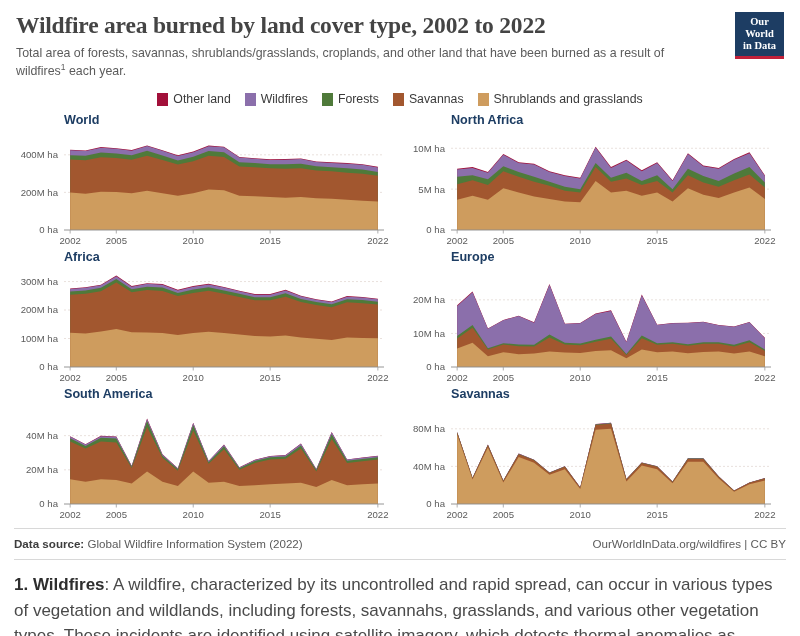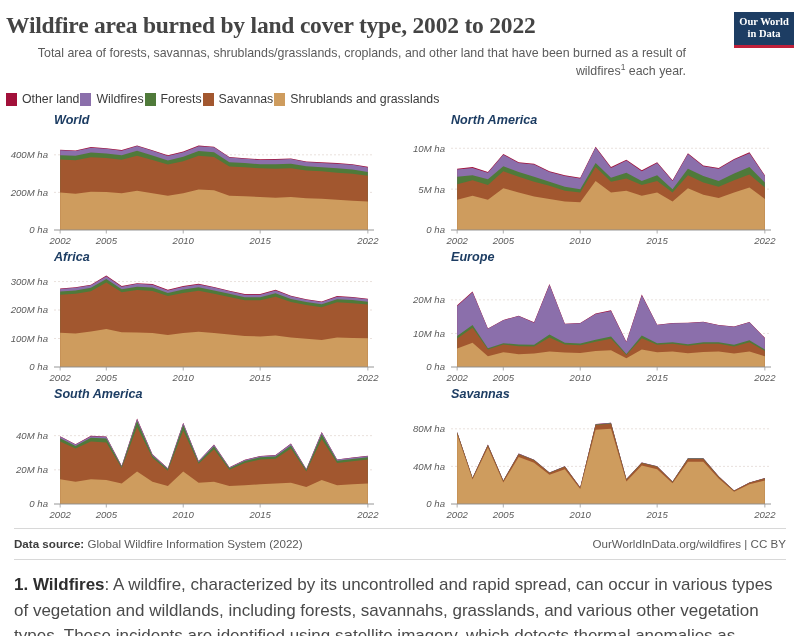--- a/index.html
+++ b/index.html
@@ -12,21 +12,21 @@
     height: 636px;
     font-family: "Liberation Sans", sans-serif;
     color: #333333;
     overflow: hidden;
   }
   .page {
     width: 800px;
     height: 636px;
     position: relative;
     box-sizing: border-box;
-    padding: 0 6px;
+    padding: 0 16px;
     background: #fff;
   }
 
   
   .header {
     position: relative;
     padding-top: 12px;
   }
   .title {
     font-family: "Liberation Serif", serif;
@@ -36,49 +36,49 @@
     letter-spacing: -0.2px;
     margin: 0;
     line-height: 1.15;
   }
   .subtitle {
     font-size: 12.4px;
     color: #5b5b5b;
     line-height: 1.38;
     margin: 6px 0 0 0;
     max-width: 680px;
-    text-align: right;
   }
   .subtitle sup { font-size: 8.5px; vertical-align: super; }
 
   .owid-logo {
     position: absolute;
     right: 0px;
     top: 12px;
-    width: 60px;
+    width: 49px;
     background: #1d3d63;
     border-bottom: 3px solid #c0203a;
     text-align: center;
     padding: 4px 0 5px 0;
     box-sizing: border-box;
   }
   .owid-logo span {
     display: block;
     color: #ffffff;
     font-family: "Liberation Serif", serif;
     font-weight: bold;
     font-size: 10.5px;
     line-height: 1.12;
   }
 
   
   .legend {
     display: flex;
+    justify-content: center;
     align-items: center;
-    gap: 1px;
+    gap: 14px;
     margin-top: 12px;
   }
   .legend-item {
     display: flex;
     align-items: center;
     gap: 5px;
   }
   .legend-swatch {
     width: 11px;
     height: 13px;
@@ -91,21 +91,20 @@
     white-space: nowrap;
   }
 
   
   .grid {
     margin-top: 8px;
     display: grid;
     grid-template-columns: 1fr 1fr;
     grid-template-rows: repeat(3, 137px);
     column-gap: 6px;
-    font-style: italic;
   }
   .panel {
     position: relative;
   }
   .panel-title {
     font-size: 12.6px;
     font-weight: bold;
     color: #1d3d63;
     margin: 0 0 2px 48px;
     line-height: 1.1;
@@ -223,21 +222,21 @@
           <text x="100.30769230769326" y="113.5" text-anchor="middle" class="axis-label">2005</text>
           <line x1="177.2307692307695" x2="177.2307692307695" y1="100" y2="103.5" class="tickmark"></line>
           <text x="177.2307692307695" y="113.5" text-anchor="middle" class="axis-label">2010</text>
           <line x1="254.15384615384573" x2="254.15384615384573" y1="100" y2="103.5" class="tickmark"></line>
           <text x="254.15384615384573" y="113.5" text-anchor="middle" class="axis-label">2015</text>
           <line x1="361.8461538461525" x2="361.8461538461525" y1="100" y2="103.5" class="tickmark"></line>
           <text x="361.8461538461525" y="113.5" text-anchor="middle" class="axis-label">2022</text>
         </svg>
       </div>
       <div class="panel">
-        <div class="panel-title">North America</div>
+        <div class="panel-title">North Africa</div>
         <svg width="380" height="118" viewBox="0 0 380 118">
           <line x1="48" x2="368" y1="59.130434782608695" y2="59.130434782608695" class="gridline"></line>
           <line x1="48" x2="368" y1="18.26086956521739" y2="18.26086956521739" class="gridline"></line>
           <path d="M54.153846153847496,100 L54.15,38.70 L69.54,37.06 L84.92,41.97 L100.31,23.98 L115.69,32.16 L131.08,33.79 L146.46,41.15 L161.85,45.23 L177.23,47.69 L192.62,16.63 L208.00,37.06 L223.38,29.70 L238.77,40.33 L254.15,32.16 L269.54,50.14 L284.92,23.17 L300.31,35.43 L315.69,37.88 L331.08,28.89 L346.46,22.35 L361.85,45.23 L361.8461538461525,100 Z" fill="#a2103a"></path>
           <path d="M54.153846153847496,100 L54.15,39.51 L69.54,37.88 L84.92,42.78 L100.31,24.80 L115.69,32.97 L131.08,34.61 L146.46,41.97 L161.85,46.05 L177.23,48.50 L192.62,17.44 L208.00,37.88 L223.38,30.52 L238.77,41.15 L254.15,32.97 L269.54,50.96 L284.92,23.98 L300.31,36.24 L315.69,38.70 L331.08,29.70 L346.46,23.17 L361.85,46.05 L361.8461538461525,100 Z" fill="#8b6fab"></path>
           <path d="M54.153846153847496,100 L54.15,46.87 L69.54,45.23 L84.92,49.32 L100.31,36.24 L115.69,41.97 L131.08,46.87 L146.46,51.77 L161.85,56.68 L177.23,59.13 L192.62,32.97 L208.00,47.69 L223.38,42.78 L238.77,50.96 L254.15,45.23 L269.54,59.13 L284.92,38.70 L300.31,46.05 L315.69,50.96 L331.08,43.60 L346.46,37.06 L361.85,52.59 L361.8461538461525,100 Z" fill="#4f7a3a"></path>
           <path d="M54.153846153847496,100 L54.15,54.23 L69.54,50.14 L84.92,55.04 L100.31,41.15 L115.69,46.87 L131.08,51.77 L146.46,55.86 L161.85,60.77 L177.23,62.40 L192.62,37.06 L208.00,51.77 L223.38,48.50 L238.77,55.04 L254.15,50.96 L269.54,62.40 L284.92,45.23 L300.31,52.59 L315.69,56.68 L331.08,50.14 L346.46,44.42 L361.85,57.50 L361.8461538461525,100 Z" fill="#a2572f"></path>
           <path d="M54.153846153847496,100 L54.15,69.76 L69.54,65.67 L84.92,69.76 L100.31,58.31 L115.69,62.40 L131.08,66.49 L146.46,68.94 L161.85,71.39 L177.23,72.21 L192.62,50.96 L208.00,62.40 L223.38,60.77 L238.77,65.67 L254.15,62.40 L269.54,71.39 L284.92,58.31 L300.31,64.85 L315.69,68.12 L331.08,62.40 L346.46,57.50 L361.85,68.94 L361.8461538461525,100 Z" fill="#ce9c5e"></path>
           <text x="42" y="103.4" text-anchor="end" class="axis-label">0 ha</text>
           <text x="42" y="62.530434782608694" text-anchor="end" class="axis-label">5M ha</text>

